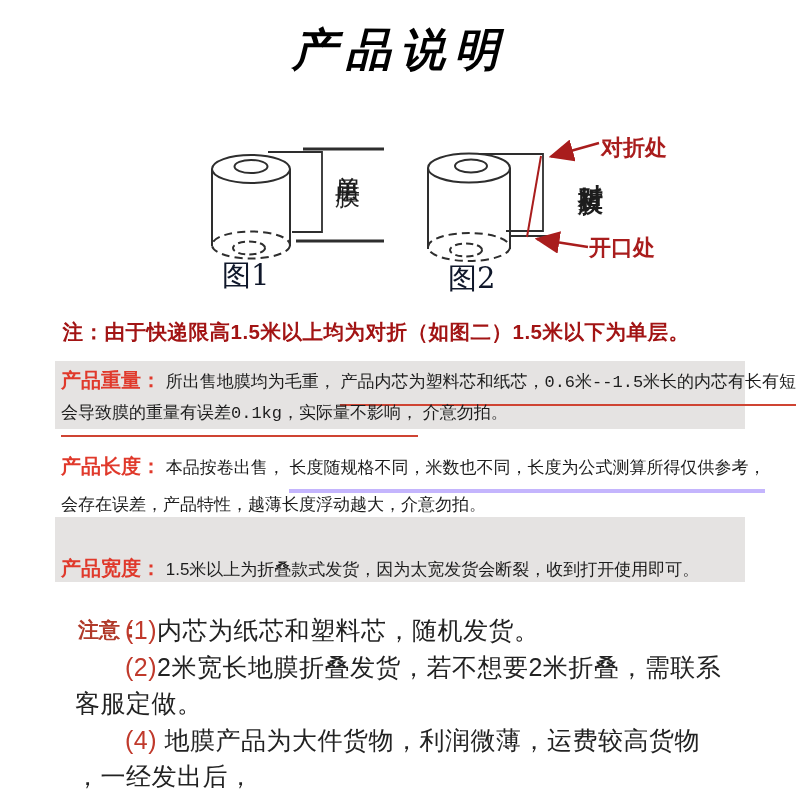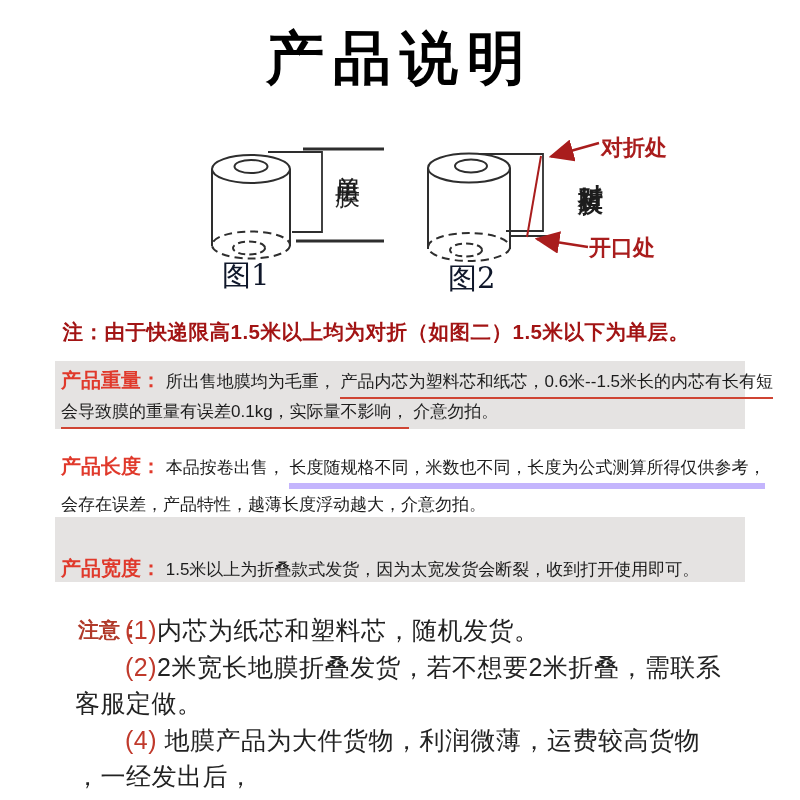--- a/index.html
+++ b/index.html
@@ -2,22 +2,23 @@
 <html><head>
 <meta charset="utf-8">
 <style>
   html,body { margin:0; padding:0; background:#fff; }
   .page {
     position:relative; width:800px; height:800px; background:#ffffff;
     overflow:hidden; font-family:"Liberation Sans", sans-serif; color:#1f1f1f;
   }
   .title {
     position:absolute; top:20px; left:0; width:800px; margin:0;
-    text-align:center; font-size:58px; font-weight:900; letter-spacing:9px;
+    text-align:center; font-size:45px; font-weight:900; letter-spacing:9px;
     color:#000;
+    font-style:italic;
   }
   .diagrams { position:absolute; top:0; left:0; }
   .fig-label { position:absolute; }
   .v-label {
     writing-mode:vertical-rl; text-orientation:upright;
     font-family:"DejaVu Serif", serif; font-size:25px; letter-spacing:4px; color:#1d1d1d;
   }
   .fig1-film-label { left:331px; top:156px; }
   .fig2-film-label { left:574px; top:163px; font-weight:bold; }
   .red-anno { color:#a91d1d; font-weight:bold; font-size:22px; font-family:"Liberation Sans",sans-serif; }
@@ -34,22 +35,22 @@
     position:absolute; left:55px; width:690px; box-sizing:border-box;
     padding:4px 0 0 6px; font-size:17px; color:#1c1c1c;
   }
   .sec.gray { background:#e5e3e2; }
   .sec-line { white-space:nowrap; line-height:30px; }
   .sec-label { color:#e0392b; font-size:20px; font-weight:bold; }
   .sec-weight { top:361px; height:68px; }
   .sec-length { top:442px; height:70px; padding-top:6px; }
   .sec-length .sec-line { line-height:37px; }
   .sec-width { top:517px; height:65px; padding-top:36px; }
-  .u-red    { border-bottom:2px solid #cf4433; padding-bottom:6px; }
-  .u-brown  { border-bottom:6px solid #c4b5fd; padding-bottom:6px; }
+  .u-red    { border-bottom:2px solid #cf4433; padding-bottom:12px;font-family:Liberation Mono, monospace; }
+  .u-brown  { border-bottom:4px solid #c4b5fd; padding-bottom:12px; }
   .notice { position:absolute; top:612px; left:75px; width:650px; }
   .notice-label {
     position:absolute; left:3px; top:0; color:#b03a2a; font-weight:bold;
     font-size:21px; line-height:36.5px;
   }
   .notice-item { font-size:25px; line-height:36.5px; text-indent:50px; color:#222; letter-spacing:0.5px; }
   .notice-item .num { color:#c0392b; }
   .notice-item .cont { text-indent:0; }
 </style>
 </head>

